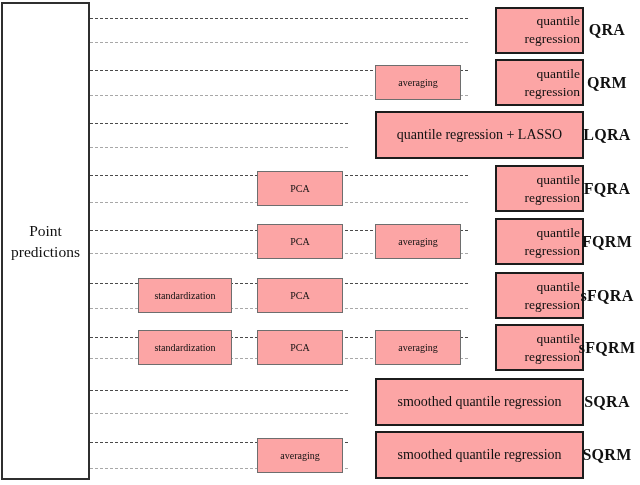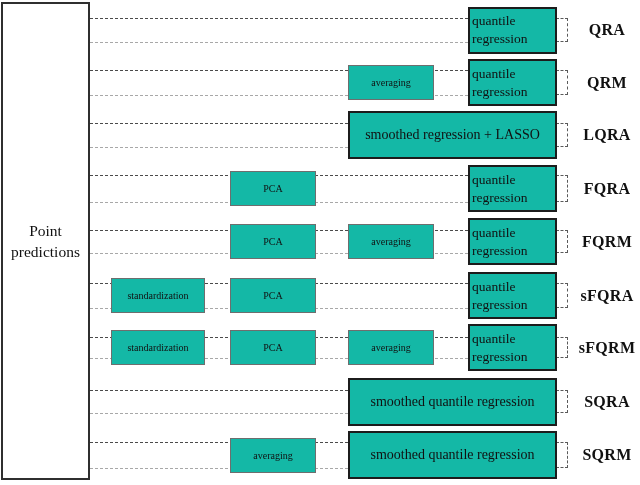--- a/index.html
+++ b/index.html
@@ -33,24 +33,25 @@
     z-index:3;
   }
   .hline{
     position:absolute;height:0;z-index:1;
   }
   .hline.dark{border-top:1px dashed var(--line-dark);}
   .hline.light{border-top:1px dashed var(--line-light);}
   .dbox{
     position:absolute;
     box-sizing:border-box;
-    background:#14b8a6;
+    background:#fca5a5;
     display:flex;align-items:center;justify-content:center;
-    text-align:left;
+    text-align:right;
     z-index:2;
+    margin-left:27px;
   }
   .dbox.process{
     border:1px solid var(--border-light);
     font-size:10px;
   }
   .dbox.model{
     border:2px solid var(--border-strong);
     font-size:13.5px;line-height:18px;
     padding:0 2px;
   }
@@ -101,21 +102,21 @@
         <div class="dbox model" style="left: 468px; width: 89px; top: 59px; height: 47px;">
           <span>quantile regression</span>
         </div>
         <div class="bracket" style="left: 556px; width: 12px; top: 70px; height: 25px;"></div>
         <div class="method-label" style="left: 572px; top: 71.5px;">QRM</div>
       </div>
       <div>
         <div class="hline dark" style="left: 90px; top: 123px; width: 258px;"></div>
         <div class="hline light" style="left: 90px; top: 147px; width: 258px;"></div>
         <div class="dbox model wide" style="left: 348px; width: 209px; top: 111px; height: 48px;">
-          <span>smoothed regression + LASSO</span>
+          <span>quantile regression + LASSO</span>
         </div>
         <div class="bracket" style="left: 556px; width: 12px; top: 123px; height: 24px;"></div>
         <div class="method-label" style="left: 572px; top: 124px;">LQRA</div>
       </div>
       <div>
         <div class="hline dark" style="left: 90px; top: 175px; width: 378px;"></div>
         <div class="hline light" style="left: 90px; top: 202px; width: 378px;"></div>
         <div class="dbox process" style="left: 230px; width: 86px; top: 171px; height: 35px;">
           <span>PCA</span>
         </div>

